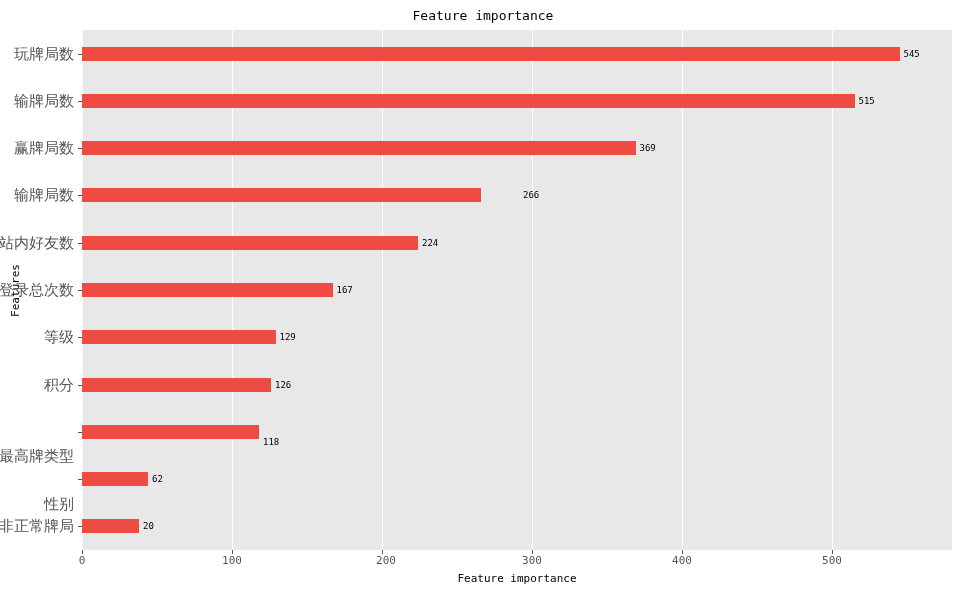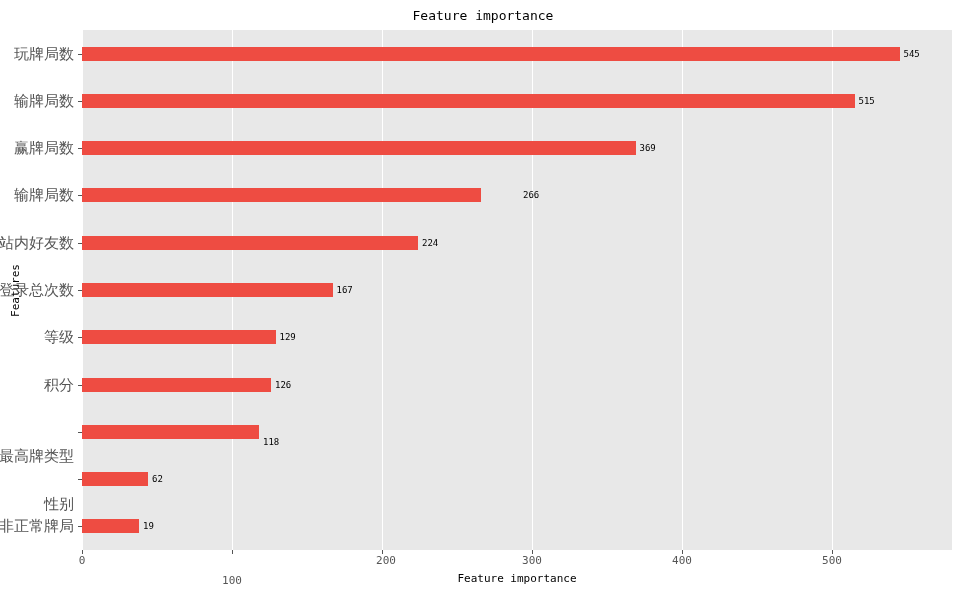--- a/index.html
+++ b/index.html
@@ -153,28 +153,28 @@
     <div class="bar" style="top: 347.545px; width: 189px;"></div>
     <div class="bar-label" style="left: 193px; top: 354.545px; text-align: center;">126</div>
     <div class="ytick-mark" style="top: 354.545px;"></div>
     <div class="bar" style="top: 394.818px; width: 177px;"></div>
     <div class="bar-label" style="left: 181px; top: 412px;">118</div>
     <div class="ytick-mark" style="top: 401.818px;"></div>
     <div class="bar" style="top: 442.091px; width: 66px;"></div>
     <div class="bar-label" style="left: 70px; top: 449.091px;">62</div>
     <div class="ytick-mark" style="top: 449.091px;"></div>
     <div class="bar" style="top: 489.364px; width: 57px;"></div>
-    <div class="bar-label" style="left: 61px; top: 496.364px;">19</div>
+    <div class="bar-label" style="left: 61px; top: 496.364px;">20</div>
     <div class="ytick-mark" style="top: 496.364px;"></div>
   </div>
 
 <div class="xlabel">Feature importance</div>
 
 <div class="xtick" style="left: 82px;">0</div>
-<div class="xtick" style="left: 232px; margin-top: 20px;">100</div>
+<div class="xtick" style="left: 232px;">100</div>
 <div class="xtick" style="left: 386px;">200</div>
 <div class="xtick" style="left: 532px;">300</div>
 <div class="xtick" style="left: 682px;">400</div>
 <div class="xtick" style="left: 832px;">500</div>
 <div class="ytick" style="top: 53.6364px;">玩牌局数</div>
 <div class="ytick" style="top: 100.909px;">输牌局数</div>
 <div class="ytick" style="top: 148.182px;">赢牌局数</div>
 <div class="ytick" style="top: 195.455px;">输牌局数</div>
 <div class="ytick" style="top: 242.727px;">站内好友数</div>
 <div class="ytick" style="top: 290px;">登录总次数</div>

